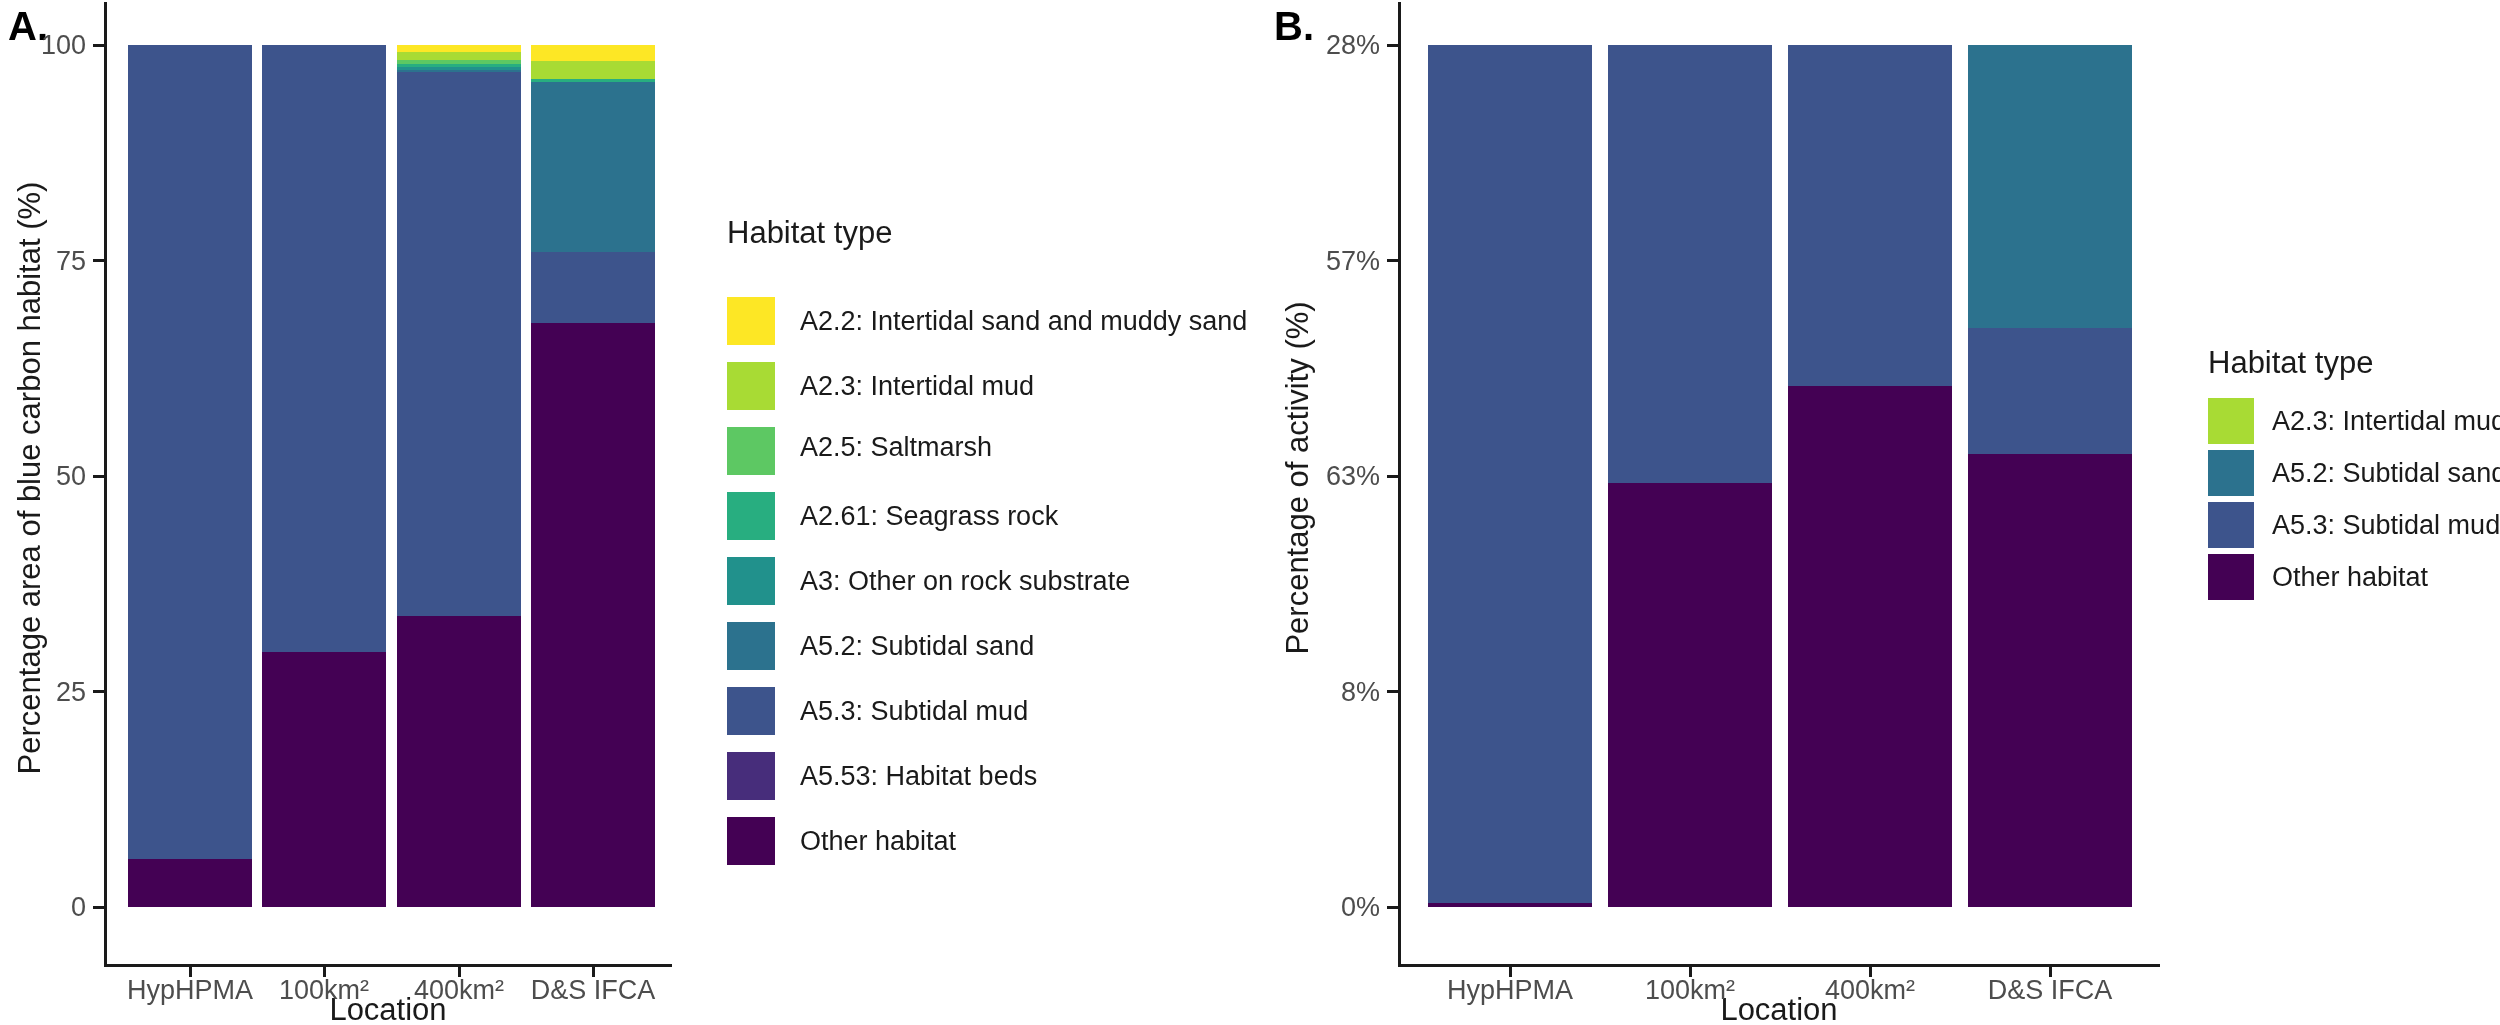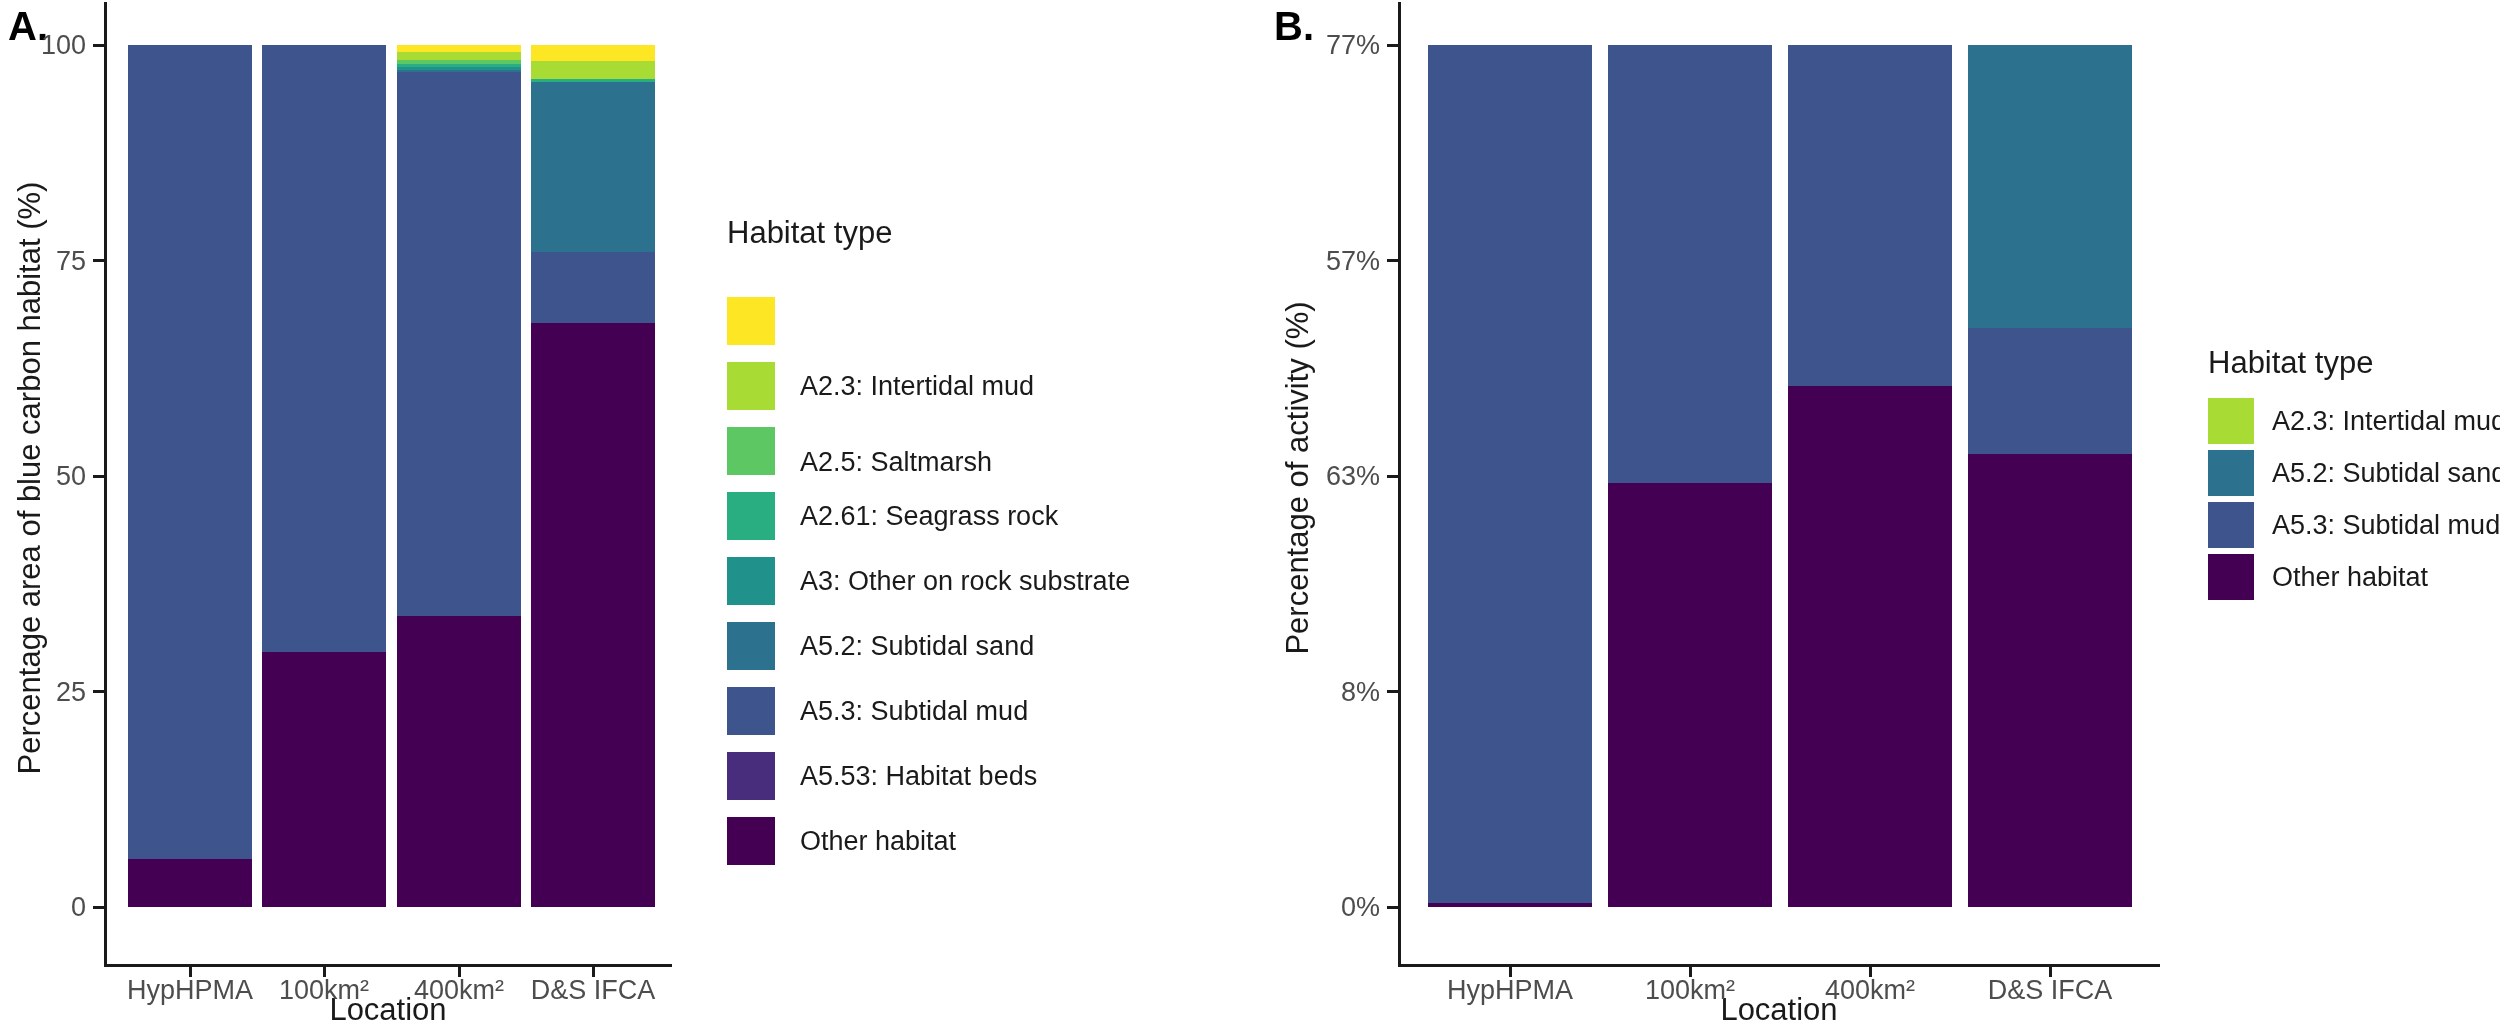--- a/index.html
+++ b/index.html
@@ -77,42 +77,43 @@
         <div class="seg" style="height: 15.516px; background: rgb(253, 231, 37);"></div>
         <div class="seg" style="height: 18.964px; background: rgb(168, 219, 52);"></div>
         <div class="seg" style="height: 2.586px; background: rgb(40, 174, 128);"></div>
         <div class="seg" style="height: 169.814px; background: rgb(44, 114, 142);"></div>
         <div class="seg" style="height: 70.684px; background: rgb(61, 84, 140);"></div>
         <div class="seg" style="height: 584.436px; background: rgb(68, 1, 84);"></div>
       </div>
       <div class="abs tick" style="left: 591.5px; top: 967px; width: 3px; height: 10px;"></div>
       <div class="abs tick-label x-tick-label" style="left: 498px; top: 975px; width: 190px;">D&amp;S IFCA</div>
       <div class="abs swatch" style="left: 727px; top: 297px; width: 48px; height: 48px; background: rgb(253, 231, 37);"></div>
+      <div class="abs legend-label" style="left: 800px; top: 321px;">A2.2: Intertidal sand and muddy sand</div>
       <div class="abs swatch" style="left: 727px; top: 362px; width: 48px; height: 48px; background: rgb(168, 219, 52);"></div>
       <div class="abs legend-label" style="left: 800px; top: 386px;">A2.3: Intertidal mud</div>
       <div class="abs swatch" style="left: 727px; top: 427px; width: 48px; height: 48px; background: rgb(93, 200, 99);"></div>
-      <div class="abs legend-label" style="left: 800px; top: 462px;">A2.5: Saltmarsh</div>
+      <div class="abs legend-label" style="left: 800px; top: 447px;">A2.5: Saltmarsh</div>
       <div class="abs swatch" style="left: 727px; top: 492px; width: 48px; height: 48px; background: rgb(40, 174, 128);"></div>
       <div class="abs legend-label" style="left: 800px; top: 516px;">A2.61: Seagrass rock</div>
       <div class="abs swatch" style="left: 727px; top: 557px; width: 48px; height: 48px; background: rgb(33, 145, 140);"></div>
       <div class="abs legend-label" style="left: 800px; top: 581px;">A3: Other on rock substrate</div>
       <div class="abs swatch" style="left: 727px; top: 622px; width: 48px; height: 48px; background: rgb(44, 114, 142);"></div>
       <div class="abs legend-label" style="left: 800px; top: 646px;">A5.2: Subtidal sand</div>
       <div class="abs swatch" style="left: 727px; top: 687px; width: 48px; height: 48px; background: rgb(61, 84, 140);"></div>
       <div class="abs legend-label" style="left: 800px; top: 711px;">A5.3: Subtidal mud</div>
       <div class="abs swatch" style="left: 727px; top: 752px; width: 48px; height: 48px; background: rgb(71, 45, 123);"></div>
       <div class="abs legend-label" style="left: 800px; top: 776px;">A5.53: Habitat beds</div>
       <div class="abs swatch" style="left: 727px; top: 817px; width: 48px; height: 48px; background: rgb(68, 1, 84);"></div>
       <div class="abs legend-label" style="left: 800px; top: 841px;">Other habitat</div>
     </div>
   <div class="plot" id="plotB">
       <div class="abs axis-line" style="left: 1398px; top: 2px; width: 3px; height: 965px;"></div>
       <div class="abs axis-line" style="left: 1398px; top: 964px; width: 762px; height: 3px;"></div>
       <div class="abs tick" style="left: 1387px; top: 43.5px; width: 11px; height: 3px;"></div>
-      <div class="abs tick-label y-tick-label" style="left: 1282px; top: 45px; width: 98px;">77%</div>
+      <div class="abs tick-label y-tick-label" style="left: 1282px; top: 45px; width: 98px;">28%</div>
       <div class="abs tick" style="left: 1387px; top: 259px; width: 11px; height: 3px;"></div>
       <div class="abs tick-label y-tick-label" style="left: 1282px; top: 260.5px; width: 98px;">57%</div>
       <div class="abs tick" style="left: 1387px; top: 474.5px; width: 11px; height: 3px;"></div>
       <div class="abs tick-label y-tick-label" style="left: 1282px; top: 476px; width: 98px;">63%</div>
       <div class="abs tick" style="left: 1387px; top: 690px; width: 11px; height: 3px;"></div>
       <div class="abs tick-label y-tick-label" style="left: 1282px; top: 691.5px; width: 98px;">8%</div>
       <div class="abs tick" style="left: 1387px; top: 905.5px; width: 11px; height: 3px;"></div>
       <div class="abs tick-label y-tick-label" style="left: 1282px; top: 907px; width: 98px;">0%</div>
       <div class="abs bar" style="left: 1428px; top: 45px; width: 164px; height: 862px;">
         <div class="seg" style="height: 857.69px; background: rgb(61, 84, 140);"></div>

